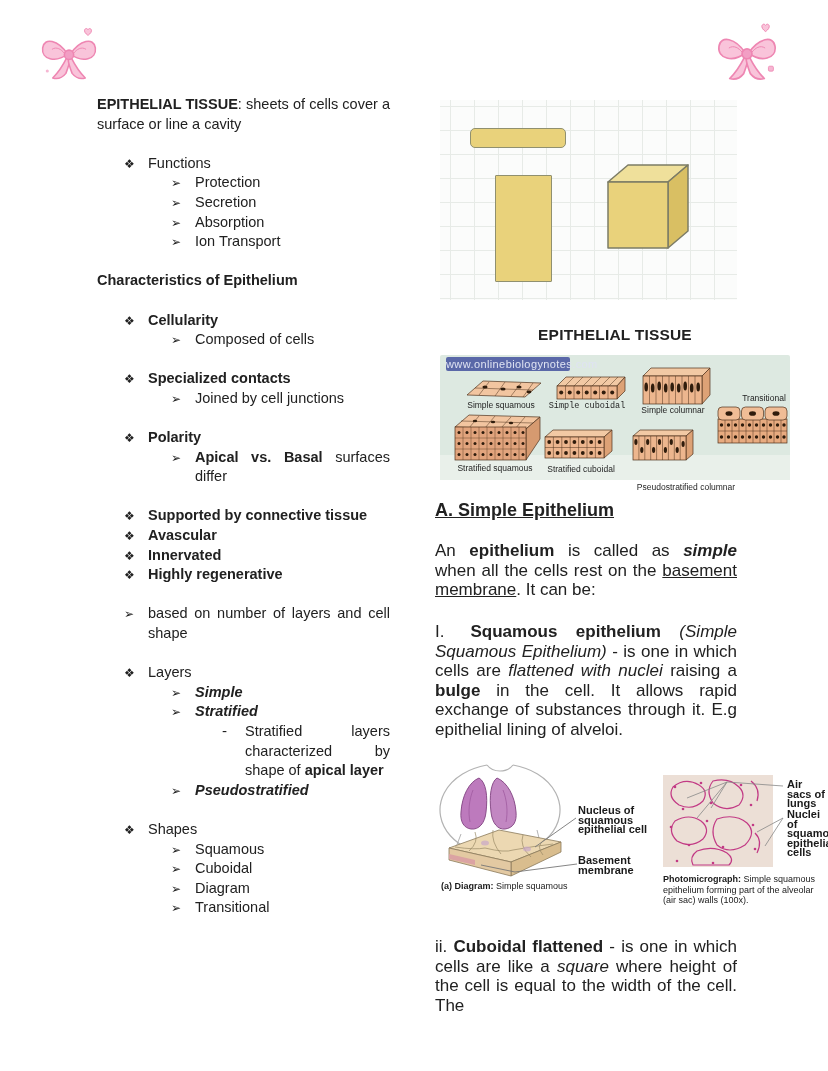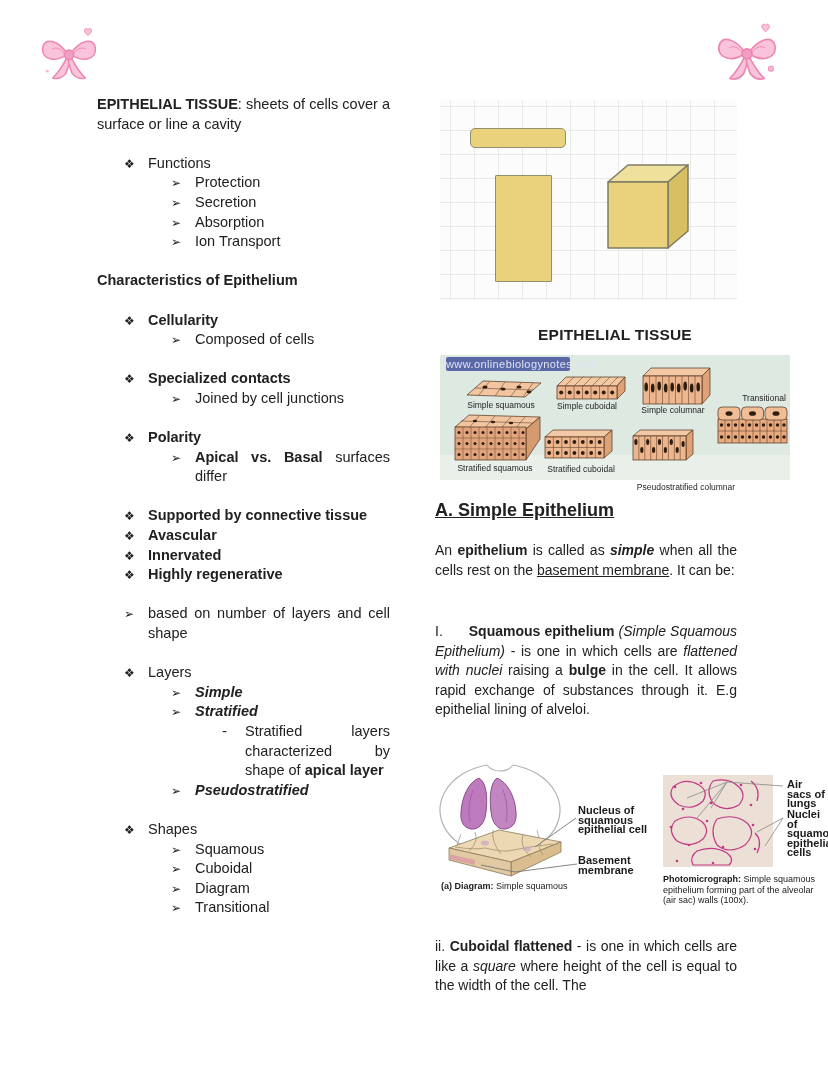--- a/index.html
+++ b/index.html
@@ -17,21 +17,21 @@
   .just{text-align:justify;}
   .sp{height:19.6px;}
   .l1{position:relative;padding-left:51px;}
   .l2{position:relative;padding-left:98px;}
   .l3{position:relative;padding-left:148px;}
   .blt{position:absolute;font-family:"DejaVu Sans",sans-serif;font-size:12px;top:1px;color:#212121;}
   .l1>.blt{left:27px;}
   .l2>.blt{left:74px;}
   .l3>.blt{left:125px;top:0;font-size:14px;}
   
-  .rpara{position:absolute;left:435px;width:302px;font-size:14px;line-height:19.6px;text-align:justify;margin:0;}
+  .rpara{position:absolute;left:435px;width:302px;font-size:17px;line-height:19.6px;text-align:justify;margin:0;}
   #sec-heading{position:absolute;left:435px;top:500px;font-size:18px;}
   #tissue-heading{position:absolute;left:440px;top:326px;width:350px;text-align:center;font-weight:bold;font-size:15.5px;letter-spacing:.2px;}
   .rn{display:inline-block;margin-right:26px;}
   
   #grid-figure{position:absolute;left:440px;top:100px;width:297px;height:200px;
     background-color:#fbfcfb;
     background-image:linear-gradient(to right,#e7ebe7 1px,transparent 1px),
                      linear-gradient(to bottom,#e7ebe7 1px,transparent 1px);
     background-size:24px 24px;background-position:10px 6px;}
   #shape-flat{position:absolute;left:30px;top:28px;width:94px;height:18px;background:#e9d27b;border:1.5px solid #90906f;border-radius:5px;}
@@ -291,21 +291,21 @@
           <ellipse cx="26.5" cy="12" rx="1.6" ry="3"></ellipse>
           <ellipse cx="32.4" cy="20" rx="1.6" ry="3"></ellipse>
         <ellipse cx="38.3" cy="12" rx="1.6" ry="3"></ellipse>
           <ellipse cx="44.2" cy="20" rx="1.6" ry="3"></ellipse>
           <ellipse cx="50.1" cy="14" rx="1.6" ry="3"></ellipse>
       </g>
     </g>
   </svg>
   <div class="wm"><span>www.onlinebiologynotes.com</span></div>
   <span class="tlab" style="left:61px;top:45px;">Simple squamous</span>
-  <span class="tlab" style="left:147px;top:46px;">Simple cuboidal</span>
+  <span class="tlab" style="left:147px;top:46px;font-family:Liberation Mono, monospace;">Simple cuboidal</span>
   <span class="tlab" style="left:233px;top:50px;">Simple columnar</span>
   <span class="tlab" style="left:324px;top:38px;">Transitional</span>
   <span class="tlab" style="left:55px;top:108px;">Stratified squamous</span>
   <span class="tlab" style="left:141px;top:109px;text-align:center;">Stratified cuboidal</span>
   <span class="tlab" style="left:246px;top:108px;margin-top:19px;">Pseudostratified columnar</span>
 </div>
 
 <div id="sec-heading"><span class="b u">A. Simple Epithelium</span></div>
 
 <p class="rpara" style="top:541px;"><span>An </span><span class="b">epithelium</span><span> is called as </span><span class="bi">simple</span><span> when all the cells rest on the </span><span class="u">basement membrane</span><span>. It can be:</span></p>

